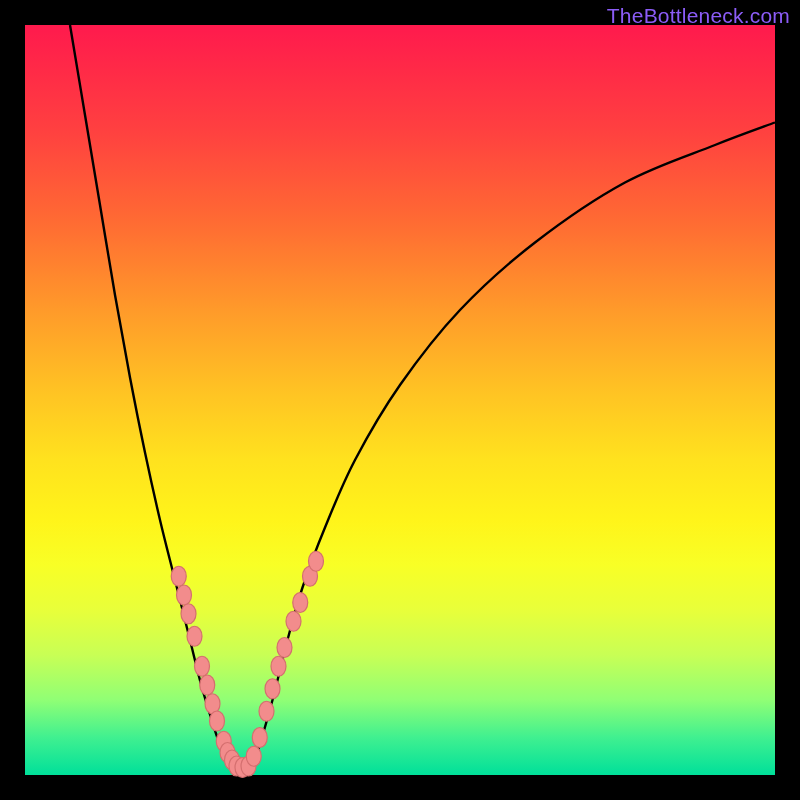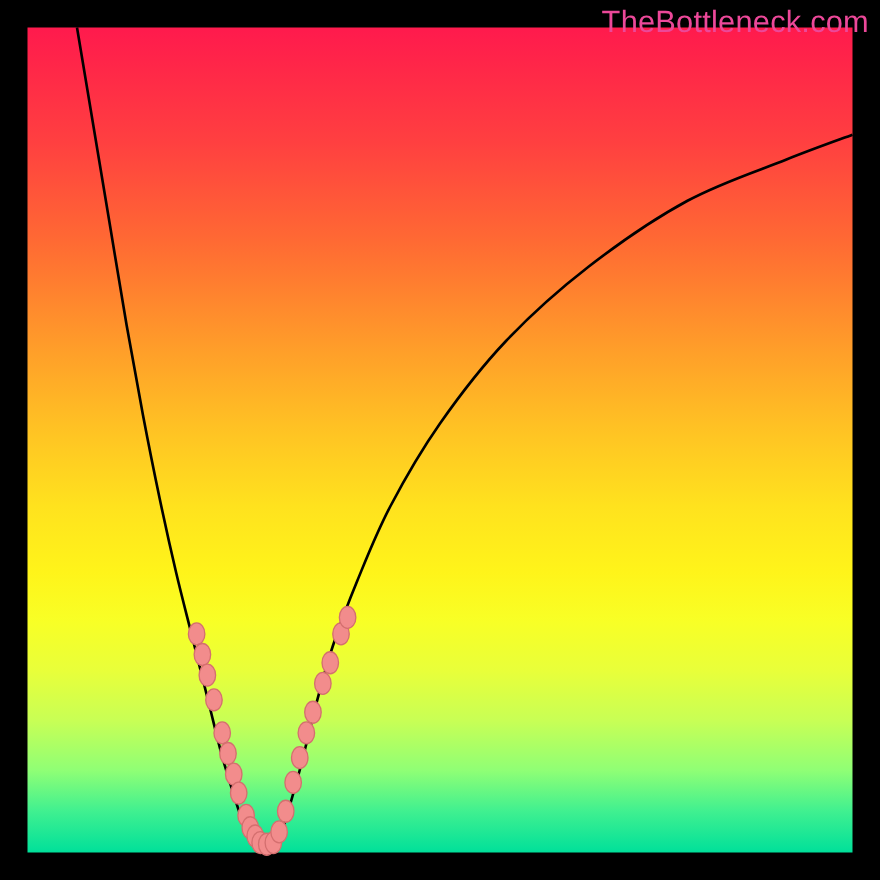--- a/index.html
+++ b/index.html
@@ -38,22 +38,22 @@
       #c8ff55 84%,
       #90ff75 90%,
       #40f090 95%,
       #00e09a 100%
     );
   }
   .watermark {
     position: absolute;
     top: 4px;
     right: 10px;
-    color: #ec4899;
-    font-size: 28px;
+    color: #8b5cf6;
+    font-size: 21px;
     font-weight: 400;
     letter-spacing: 0.2px;
     white-space: nowrap;
     z-index: 5;
   }
   svg.curve {
     position: absolute;
     inset: 0;
     width: 750px;
     height: 750px;

